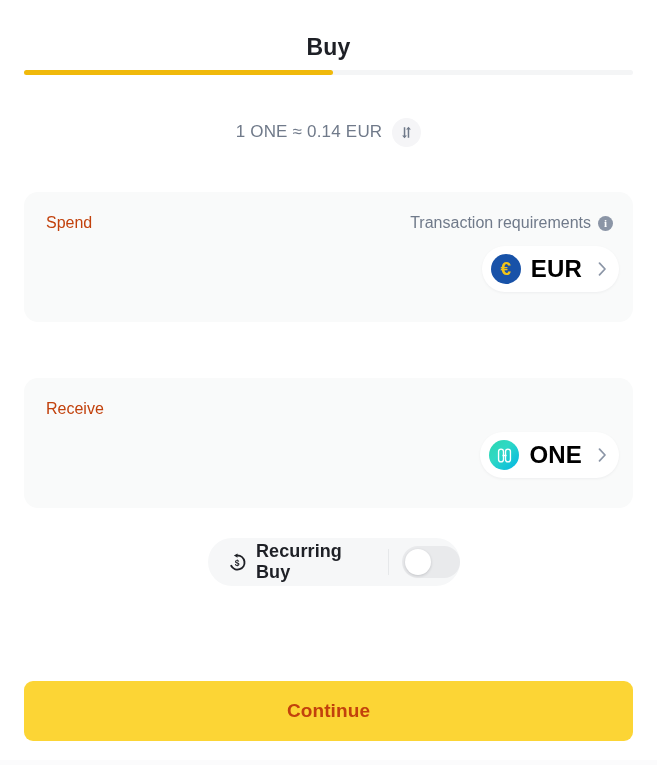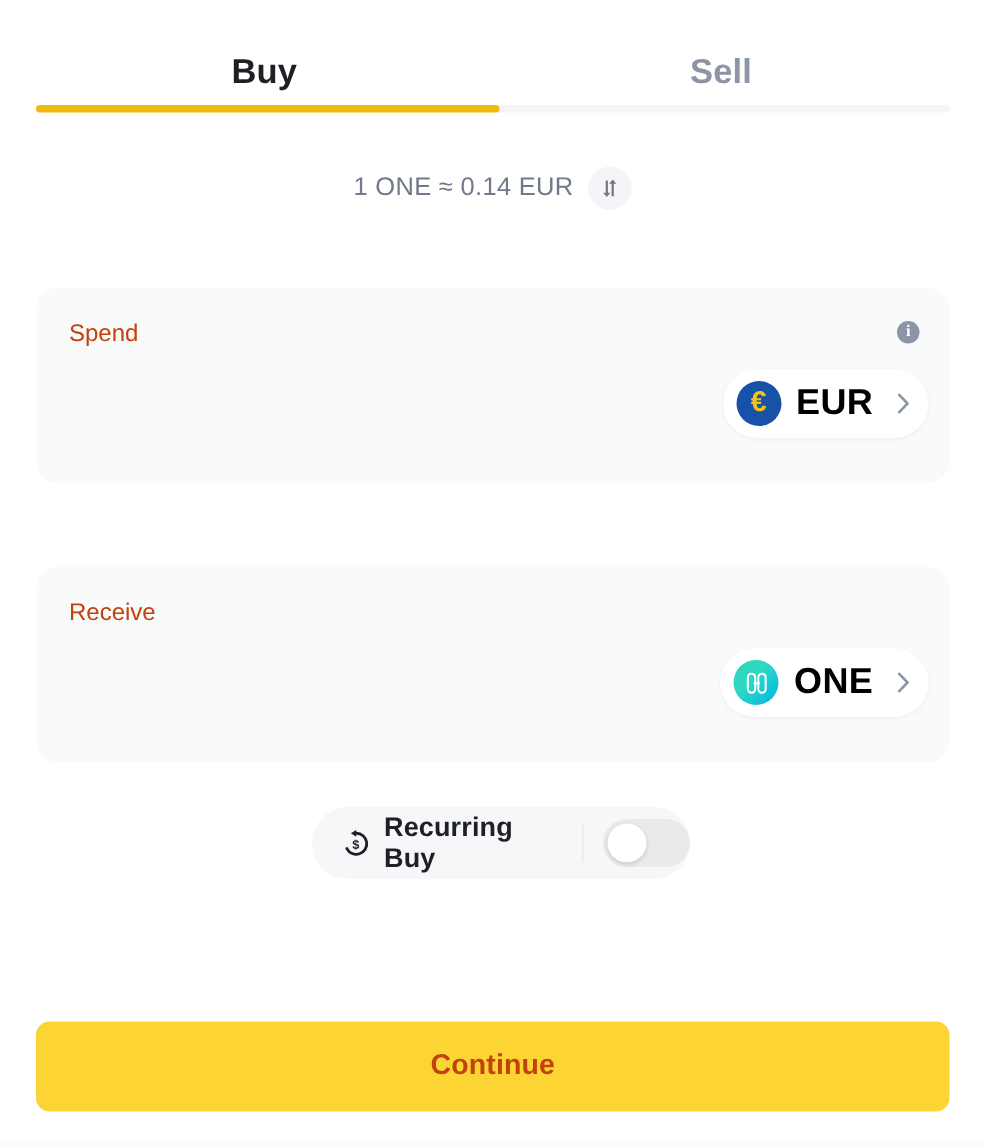--- a/index.html
+++ b/index.html
@@ -55,21 +55,21 @@
     width: 309px;
     height: 5px;
     background: #f0b90b;
     border-radius: 3px;
   }
 
   
   .rate-row {
     position: absolute;
     left: 0;
-    top: 105px;
+    top: 112px;
     width: 657px;
     height: 40px;
     display: flex;
     align-items: center;
     justify-content: center;
     gap: 10px;
   }
   .rate-text {
     font-size: 17px;
     color: #707a8a;
@@ -274,42 +274,40 @@
     background: #fbfbfc;
   }
 </style>
 </head>
 <body>
 
 <div class="tabs">
   <div class="tab active">
     <span>Buy</span>
   </div>
-  <div class="tab inactive">
-    <span>Sell</span>
-  </div>
 </div>
 <div class="tab-rail">
   <div class="tab-indicator"></div>
 </div>
 
 <div class="rate-row">
   <span class="rate-text">1 ONE ≈ 0.14 EUR</span>
   <div class="swap-btn">
     <svg width="15" height="15" viewBox="0 0 16 16">
       <path d="M5.1 2.4 L5.1 11.2 L3.3 11.2 L5.9 14.2 L8.5 11.2 L6.7 11.2 L6.7 2.4 Z" fill="#707a8a"></path>
       <path d="M10.9 13.6 L10.9 4.8 L12.7 4.8 L10.1 1.8 L7.5 4.8 L9.3 4.8 L9.3 13.6 Z" fill="#707a8a"></path>
     </svg>
   </div>
 </div>
 
 <div class="card" id="card-spend">
   <div class="card-label">Spend</div>
 
   <div class="card-meta">
+    <span class="card-meta-text">Transaction requirements</span>
     <span class="info-icon">i</span>
   </div>
 
 
   <div class="cur-pill">
     <span class="cur-icon eur">€</span>
     <span class="cur-code">EUR</span>
     <span class="chev">
       <svg width="9" height="14" viewBox="0 0 9 14">
         <path d="M1.5 1.2 L7 7 L1.5 12.8" fill="none" stroke="#8b95a6" stroke-width="1.7" stroke-linecap="round" stroke-linejoin="round"></path>

